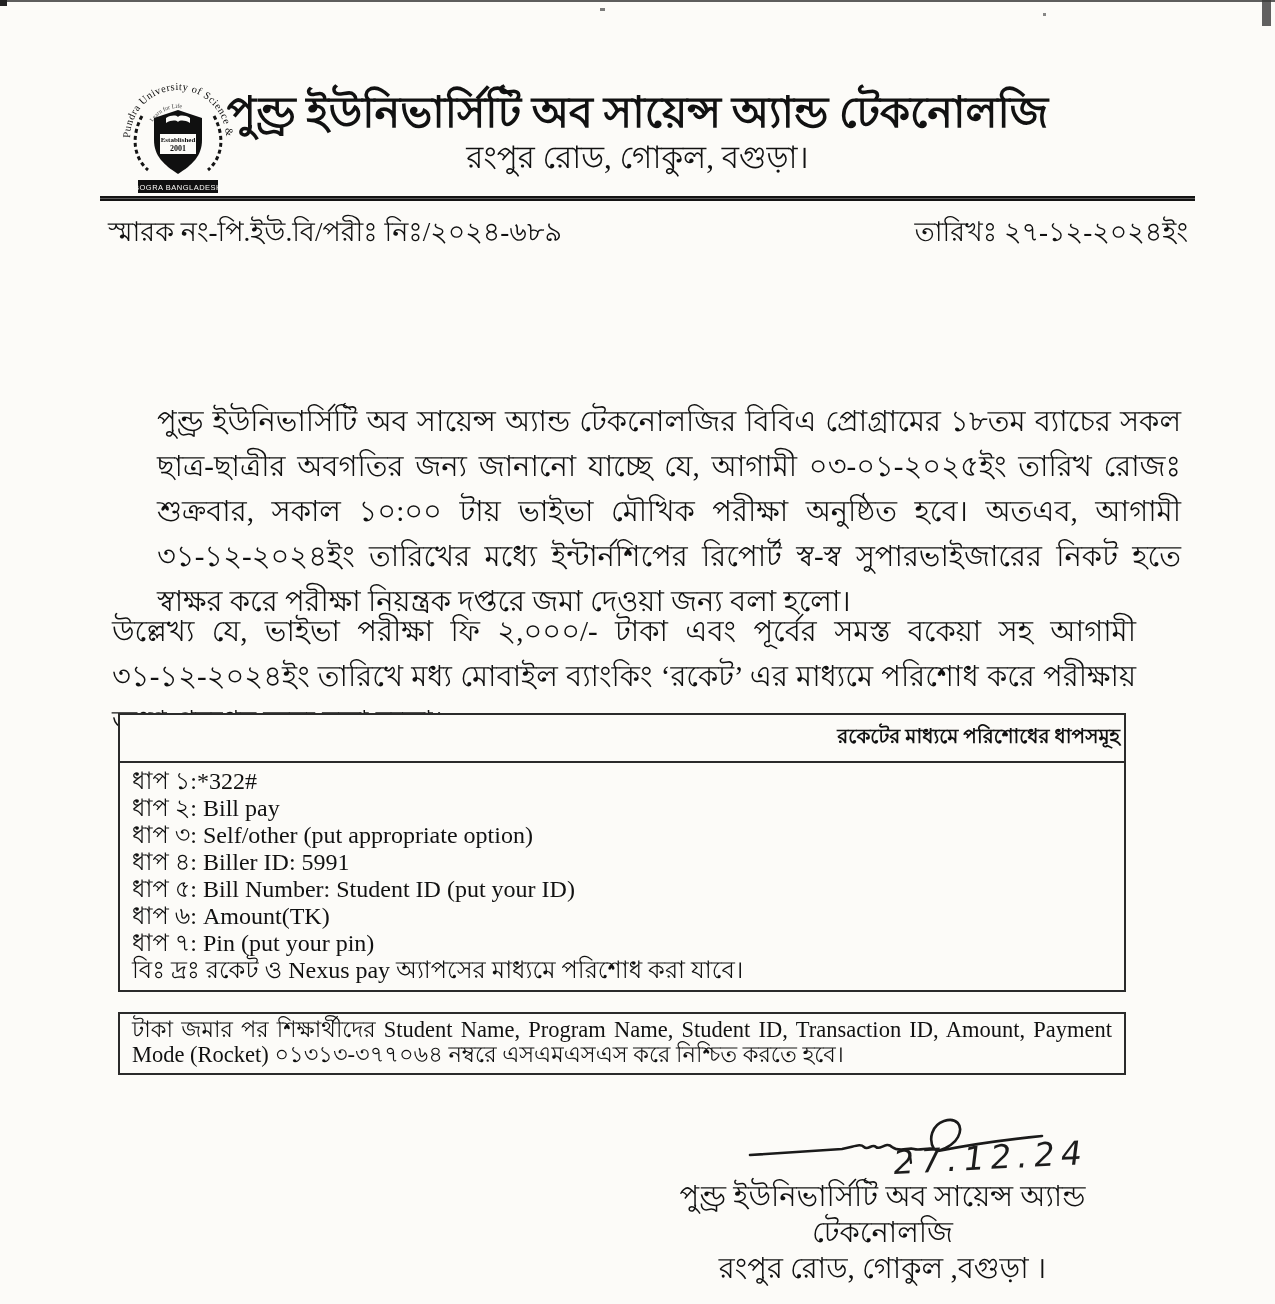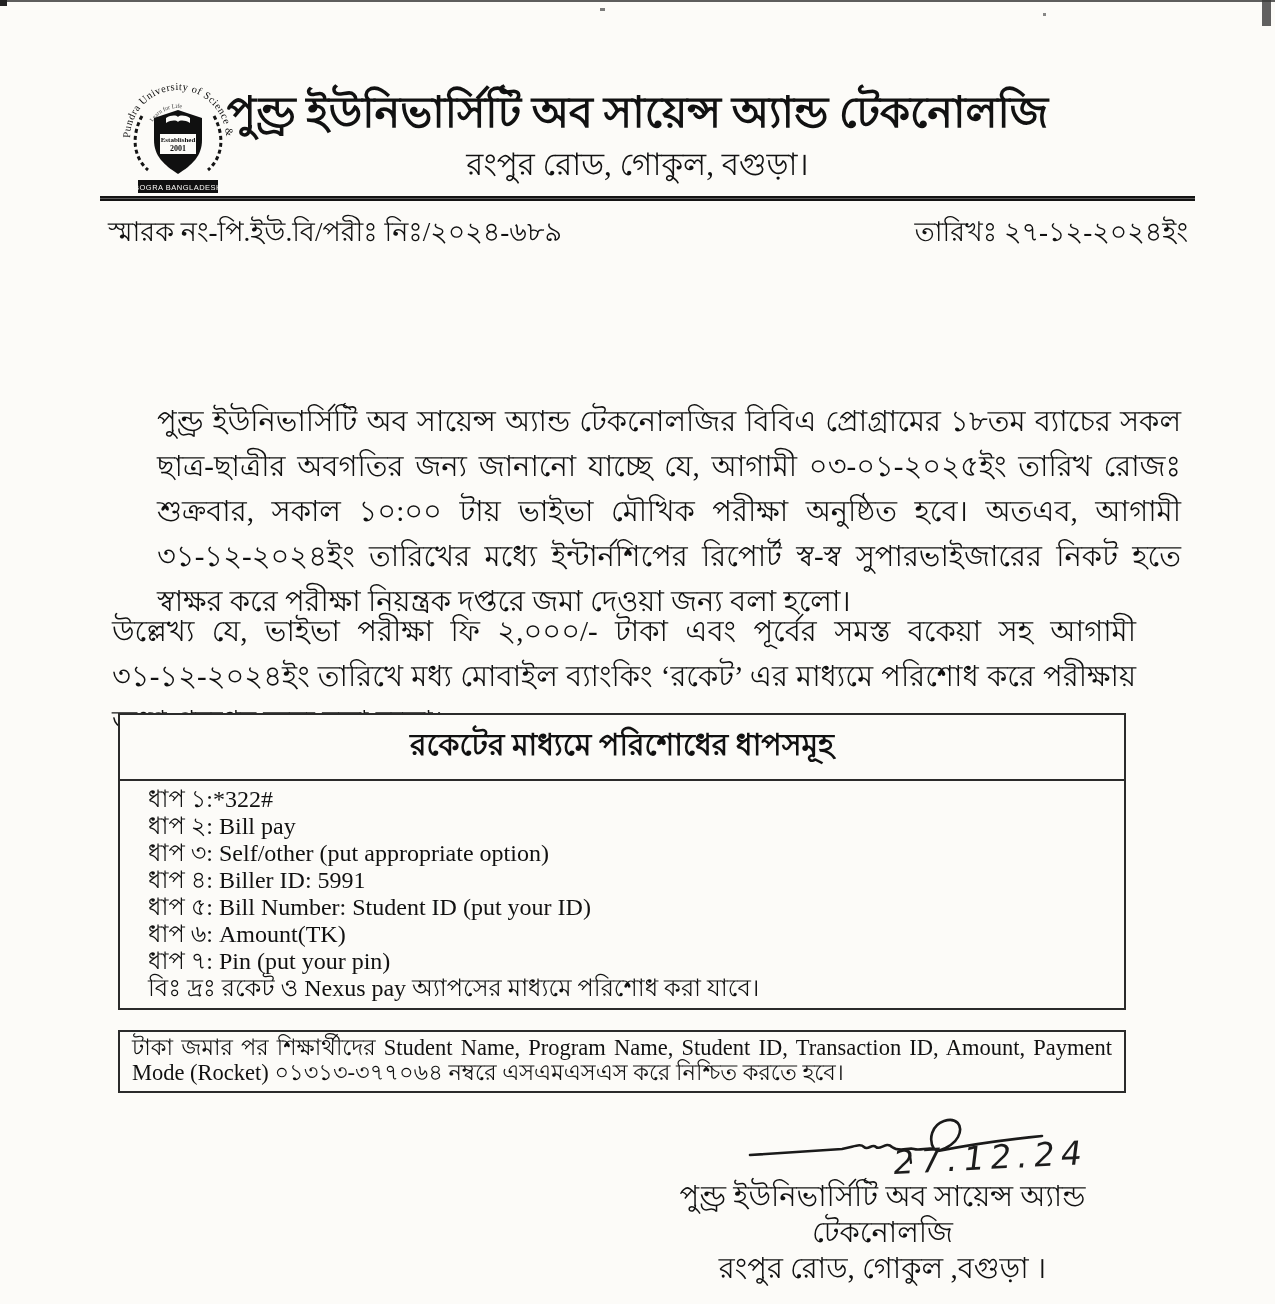--- a/index.html
+++ b/index.html
@@ -20,21 +20,21 @@
   .speck1 { position:absolute; left:600px; top:8px; width:5px; height:3px; background:#444; opacity:.7; }
   .speck2 { position:absolute; left:1043px; top:13px; width:3px; height:3px; background:#555; opacity:.7; }
 
   
   .logo { position:absolute; left:108px; top:76px; width:140px; height:124px; }
   .uni-name {
     position:absolute; left:0; right:0; top:80px;
     text-align:center; font-size:43px; font-weight:bold; letter-spacing:0;
   }
   .uni-address {
-    position:absolute; left:0; right:0; top:140px;
+    position:absolute; left:0; right:0; top:133px;
     text-align:center; font-size:31px;
   }
   .header-rule {
     position:absolute; left:100px; top:196px; width:1095px; height:5px;
     background:linear-gradient(#141414 35%, #5c5c5c 50%, #141414 65%);
   }
 
   
   .memo-row {
     position:absolute; left:108px; top:211px; width:1080px;
@@ -56,25 +56,25 @@
   }
   .para1 { top:399px;margin-left:45px; }
   .para2 { top:609px; }
 
   
   .pay-table {
     position:absolute; left:118px; top:713px; width:1008px;
   }
   .pt-main { border:2px solid #2b2b2b; background:#fcfbf8; }
   .pt-title {
-    text-align:center; font-size:30px; font-weight:bold;
+    text-align:right; font-size:20px; font-weight:bold;
     padding:6px 4px 7px 4px; border-bottom:2px solid #2b2b2b;
   }
   .pt-steps { padding:5px 12px 6px 12px; }
-  .pt-step { font-size:24px; line-height:27px;margin-left:16px; }
+  .pt-step { font-size:24px; line-height:27px; }
   .pt-footer {
     margin-top:20px; border:2px solid #2b2b2b; background:#fcfbf8;
     padding:4px 12px 6px 12px; font-size:22.5px; line-height:24.5px;
     text-align:justify;
   }
 
   
   .sig-svg { position:absolute; left:742px; top:1103px; width:350px; height:75px; }
   .sig-date {
     position:absolute; left:893px; top:1138px;

